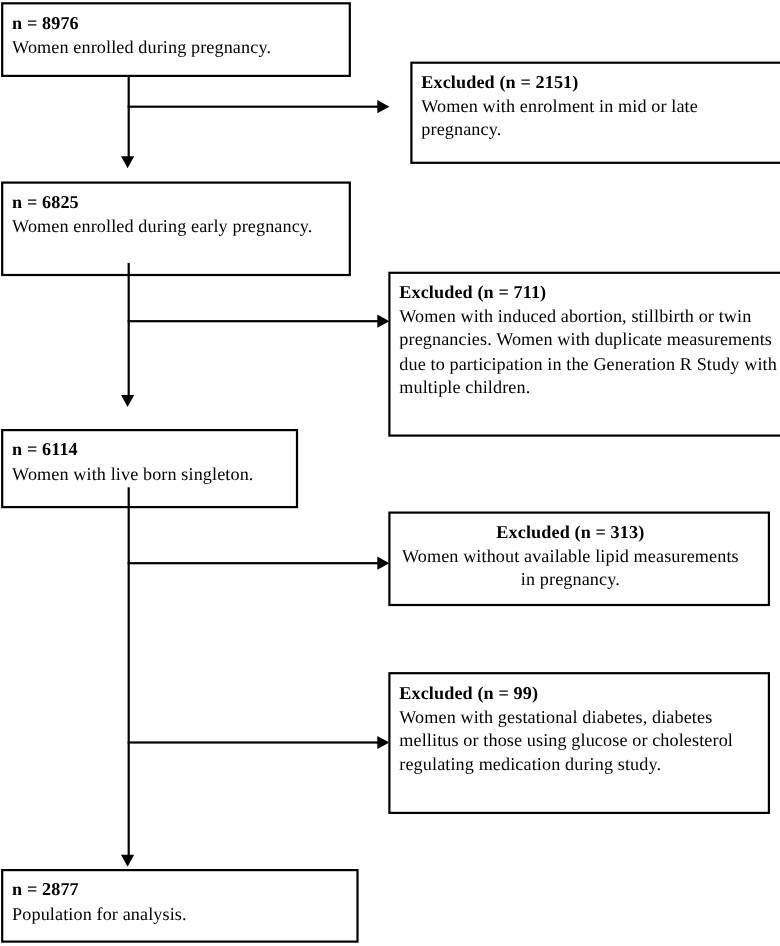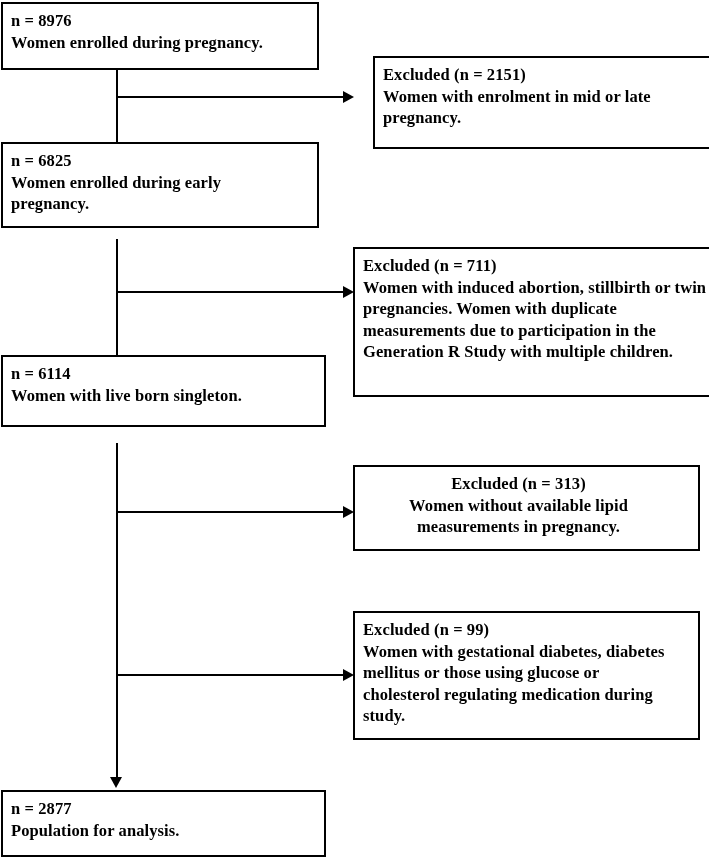--- a/index.html
+++ b/index.html
@@ -29,21 +29,21 @@
   .node-line {
     font-size: 16.5px;
     line-height: 21.5px;
     white-space: pre-wrap;
     letter-spacing: 0.1px;
   }
   .node-count {
     font-weight: bold;
   }
   .node-desc {
-    font-weight: bold;
+    font-weight: normal;
   }
   
   .vline {
     position: absolute;
     background: #000000;
     width: 2px;
   }
   .hline {
     position: absolute;
     background: #000000;
@@ -79,36 +79,36 @@
   <div class="vline" style="left:116px; top:70px; height:79px;"></div>
   <div class="arrow-down" style="left:110px; top:142px;"></div>
   <div class="hline" style="left:116px; top:96px; width:230px;"></div>
   <div class="arrow-right" style="left:343px; top:91px;"></div>
 
   <div class="node" style="left:353px; top:56px; width:347px; height:93px;margin-left:20px;">
     <div class="node-line node-count">Excluded (n = 2151)</div>
     <div class="node-line node-desc">Women with enrolment in mid or late pregnancy.</div>
   </div>
 
-  <div class="node" style="left:1px; top:142px; width:318px; height:86px;">
+  <div class="node" style="left:1px; top:165px; width:318px; height:86px;">
     <div class="node-line node-count">n = 6825</div>
     <div class="node-line node-desc">Women enrolled during early pregnancy.</div>
   </div>
 
   <div class="vline" style="left:116px; top:239px; height:121px;"></div>
   <div class="arrow-down" style="left:110px; top:359px;"></div>
   <div class="hline" style="left:116px; top:291px; width:230px;"></div>
   <div class="arrow-right" style="left:343px; top:286px;"></div>
 
   <div class="node" style="left:353px; top:216px; width:382px; height:150px;margin-top:31px;">
     <div class="node-line node-count">Excluded (n = 711)</div>
     <div class="node-line node-desc">Women with induced abortion, stillbirth or twin pregnancies. Women with duplicate measurements due to participation in the Generation R Study with multiple children.</div>
   </div>
 
-  <div class="node" style="left:1px; top:355px; width:325px; height:72px;">
+  <div class="node" style="left:1px; top:390px; width:270px; height:72px;">
     <div class="node-line node-count">n = 6114</div>
     <div class="node-line node-desc">Women with live born singleton.</div>
   </div>
 
   <div class="vline" style="left:116px; top:443px; height:339px;"></div>
   <div class="arrow-down" style="left:110px; top:777px;"></div>
 
   <div class="hline" style="left:116px; top:511px; width:230px;"></div>
   <div class="arrow-right" style="left:343px; top:506px;"></div>
 

